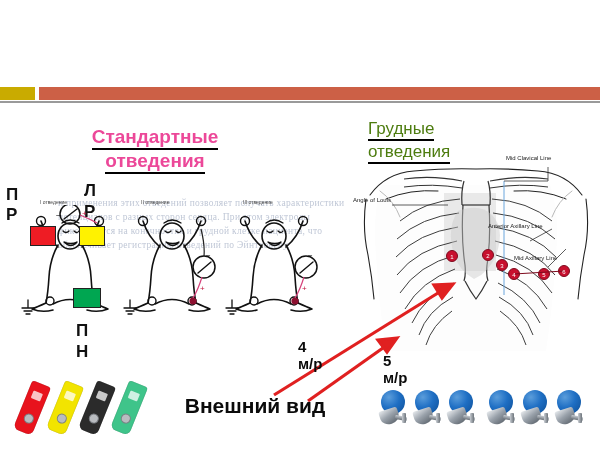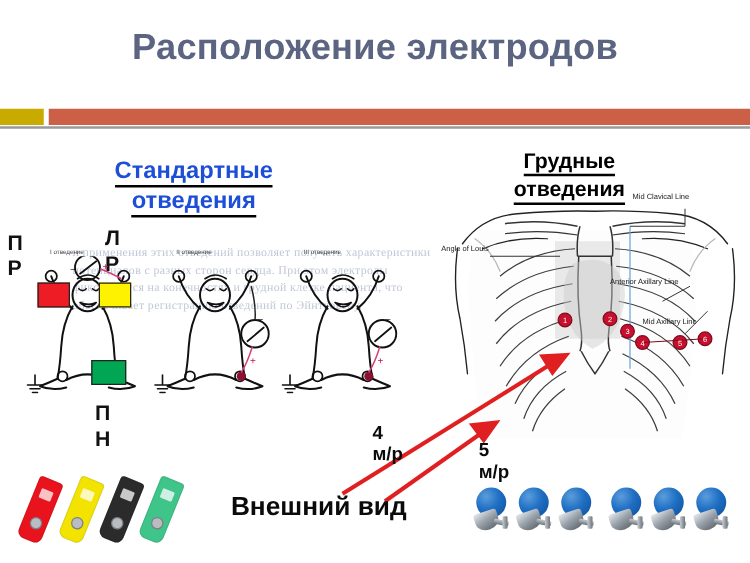--- a/index.html
+++ b/index.html
@@ -23,27 +23,27 @@
   }
   
   .rule{position:absolute;left:0;top:87px;width:600px;height:16px;}
   .rule-gold{position:absolute;left:0;top:0;width:35px;height:13px;background:#c9ab00;}
   .rule-orange{position:absolute;left:39px;top:0;width:561px;height:13px;background:#cc6046;}
   .rule-grey{position:absolute;left:0;top:14px;width:600px;height:2px;background:#9a9a9a;}
 
   
   .head-left{
     position:absolute;left:40px;top:126px;width:230px;
-    text-align:center;font-size:19px;font-weight:bold;color:#1d4ed8;
+    text-align:center;font-size:19px;font-weight:bold;color:#ec4899;
     line-height:22px;
   }
   .head-left span{border-bottom:2px solid #000;display:inline-block;}
   .head-right{
     position:absolute;left:368px;top:118px;width:175px;
-    text-align:center;font-size:17px;font-weight:bold;color:#000000;
+    font-size:17px;font-weight:normal;color:#4d7c0f;
     line-height:21px;
   }
   .head-right span{border-bottom:2px solid #000;display:inline-block;}
 
   
   .ghost{
     position:absolute;left:58px;top:196px;width:290px;height:120px;
     color:#aab4c8;font-size:9.5px;line-height:14px;
     font-family:"Liberation Serif", serif;
     overflow:hidden;opacity:.75;letter-spacing:.3px;
@@ -110,21 +110,20 @@
         background:linear-gradient(180deg,#c7ccd2,#6e757c);border-radius:1px;
         transform:rotate(12deg);}
   .stem2{position:absolute;left:24px;top:23px;width:4px;height:10px;
         background:linear-gradient(90deg,#c7ccd2,#6e757c);border-radius:1px;}
 </style>
 </head>
 <body>
 
 <div class="slide">
 
-  <div class="title">Расположение электродов</div>
 
   <div class="rule">
     <div class="rule-gold"></div>
     <div class="rule-orange"></div>
     <div class="rule-grey"></div>
   </div>
 
   <div class="head-left">
     <span>Стандартные</span><br>
     <span>отведения</span>

